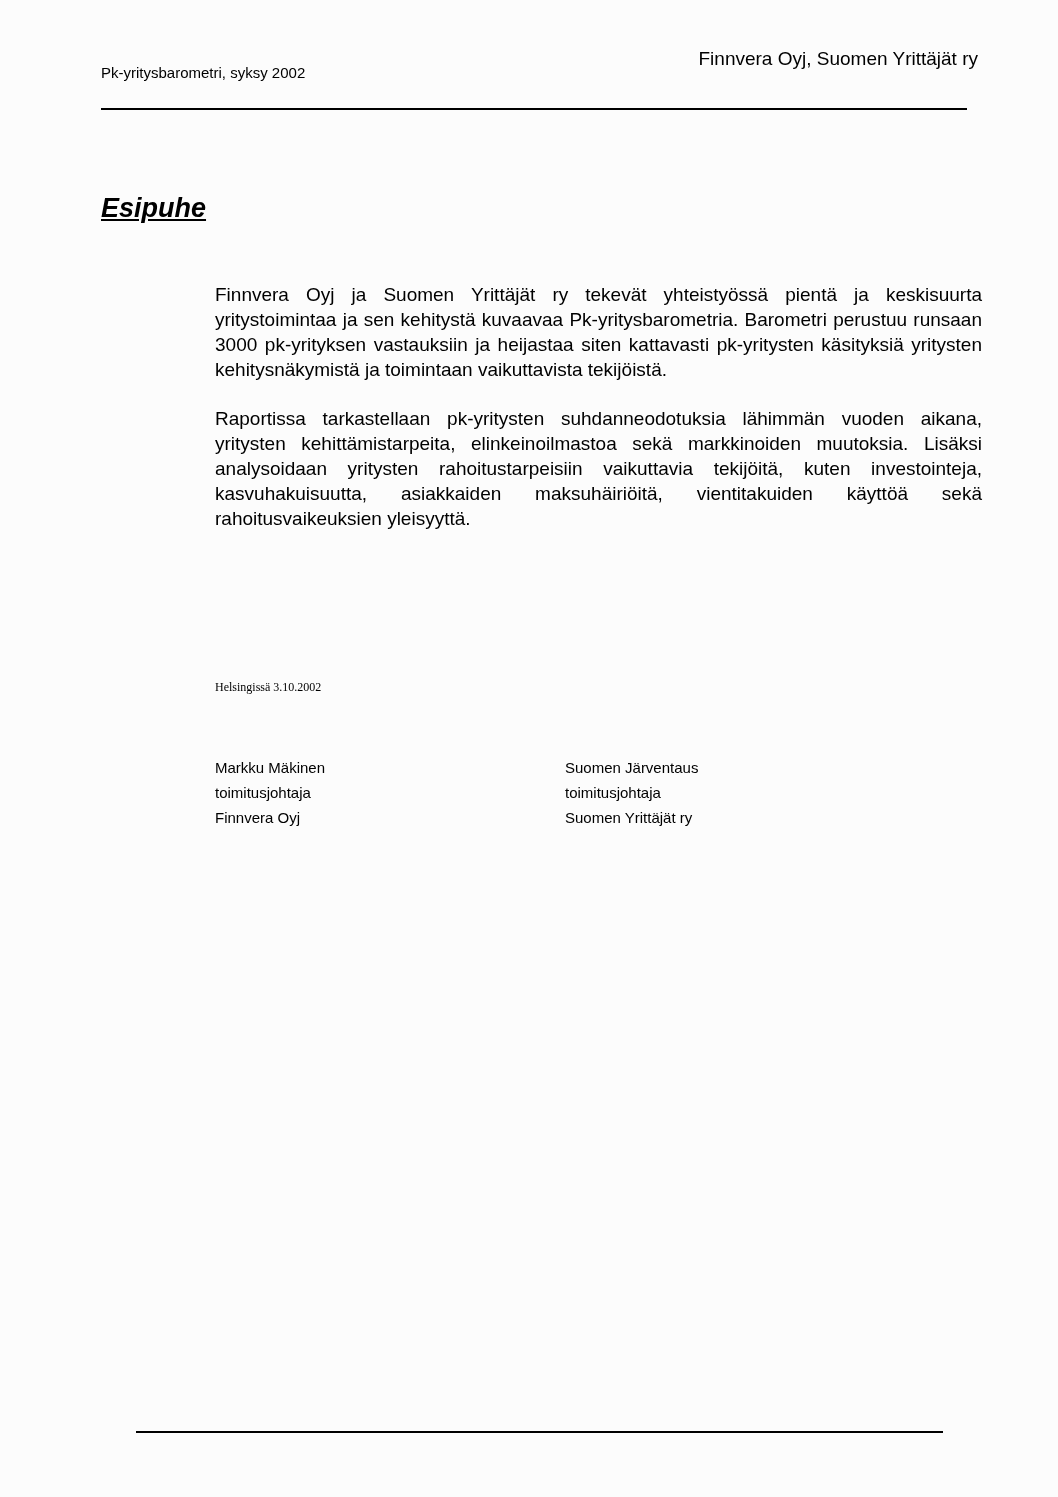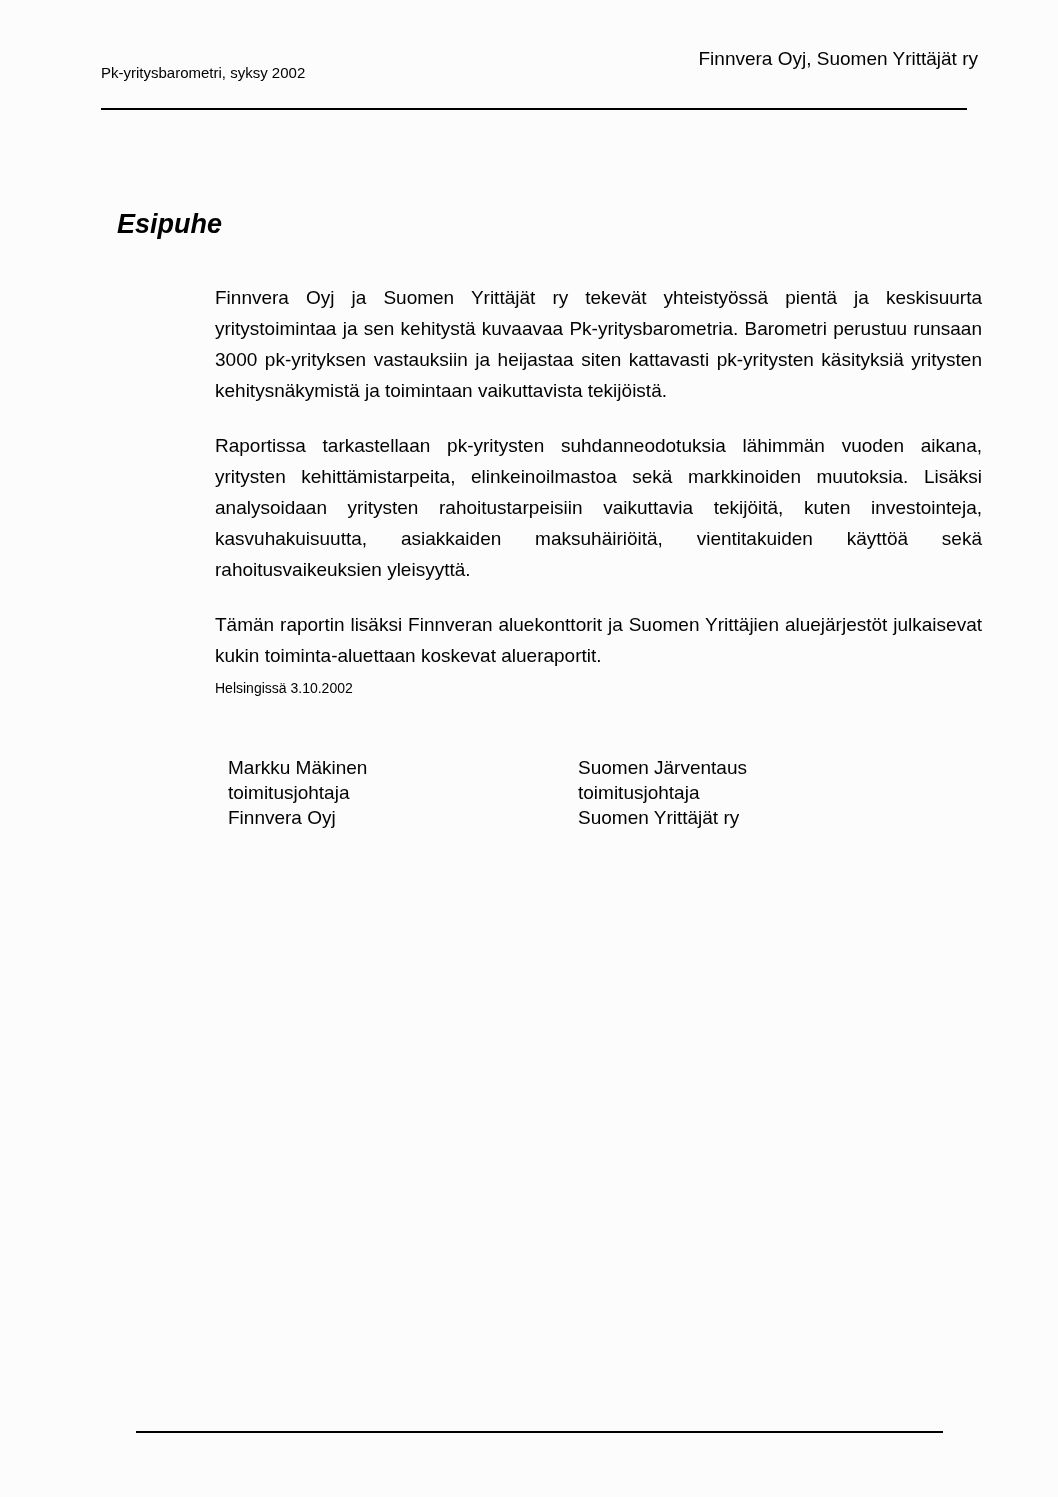--- a/index.html
+++ b/index.html
@@ -7,42 +7,41 @@
       width: 1058px; height: 1497px;
       background: #fcfcfc;
       position: relative;
       overflow: hidden;
       font-family: "Liberation Sans", sans-serif;
       color: #000;
     }
     .hdr-left { position: absolute; left: 101px; top: 64px; font-size: 15px; }
     .hdr-right { position: absolute; right: 80px; top: 48px; font-size: 19px; }
     .hdr-rule { position: absolute; left: 101px; top: 108px; width: 866px; height: 2px; background: #000; }
-    .title { position: absolute; left: 101px; top: 193px; font-size: 27px; font-weight: bold; font-style: italic; margin: 16px; }
-    .body { position: absolute; left: 215px; top: 282px; width: 767px; font-size: 19px; line-height: 31px; }
+    .title { position: absolute; left: 101px; top: 193px; font-size: 27px; font-weight: bold; font-style: italic; margin: 0; text-decoration: underline; }
+    .body { position: absolute; left: 215px; top: 282px; width: 767px; font-size: 19px; line-height: 25px; }
     .body p { margin: 0 0 24px 0; text-align: justify; }
-    .place { position: absolute; left: 215px; top: 680px; font-size: 14px; }
-    .sig { position: absolute; top: 755px; font-size: 19px; line-height: 25px; margin-left: 13px; }
+    .place { position: absolute; left: 215px; top: 680px; font-size: 12px; font-family: Liberation Serif, serif; }
+    .sig { position: absolute; top: 755px; font-size: 15px; line-height: 25px; }
     .sig.left { left: 215px; }
     .sig.right { left: 565px; }
     .foot-rule { position: absolute; left: 136px; top: 1431px; width: 807px; height: 2px; background: #000; }
   </style>
 </head>
 <body>
 
 <div class="hdr-left">Pk-yritysbarometri, syksy 2002</div>
 <div class="hdr-right">Finnvera Oyj, Suomen Yrittäjät ry</div>
 <div class="hdr-rule"></div>
 
 <h1 class="title">Esipuhe</h1>
 
 <div class="body">
   <p>Finnvera Oyj ja Suomen Yrittäjät ry tekevät yhteistyössä pientä ja keskisuurta yritystoimintaa ja sen kehitystä kuvaavaa Pk-yritysbarometria. Barometri perustuu runsaan 3000 pk-yrityksen vastauksiin ja heijastaa siten kattavasti pk-yritysten käsityksiä yritysten kehitysnäkymistä ja toimintaan vaikuttavista tekijöistä.</p>
   <p>Raportissa tarkastellaan pk-yritysten suhdanneodotuksia lähimmän vuoden aikana, yritysten kehittämistarpeita, elinkeinoilmastoa sekä markkinoiden muutoksia. Lisäksi analysoidaan yritysten rahoitustarpeisiin vaikuttavia tekijöitä, kuten investointeja, kasvuhakuisuutta, asiakkaiden maksuhäiriöitä, vientitakuiden käyttöä sekä rahoitusvaikeuksien yleisyyttä.</p>
-  <p>Tämän raportin lisäksi Finnveran aluekonttorit ja Suomen Yrittäjien aluejärjestöt julkaisevat kukin toiminta-aluettaan koskevat alueraportit.</p>
 </div>
 
 <div class="place">Helsingissä 3.10.2002</div>
 
 <div class="sig left">
   <div>Markku Mäkinen</div>
   <div>toimitusjohtaja</div>
   <div>Finnvera Oyj</div>
 </div>
 <div class="sig right">

